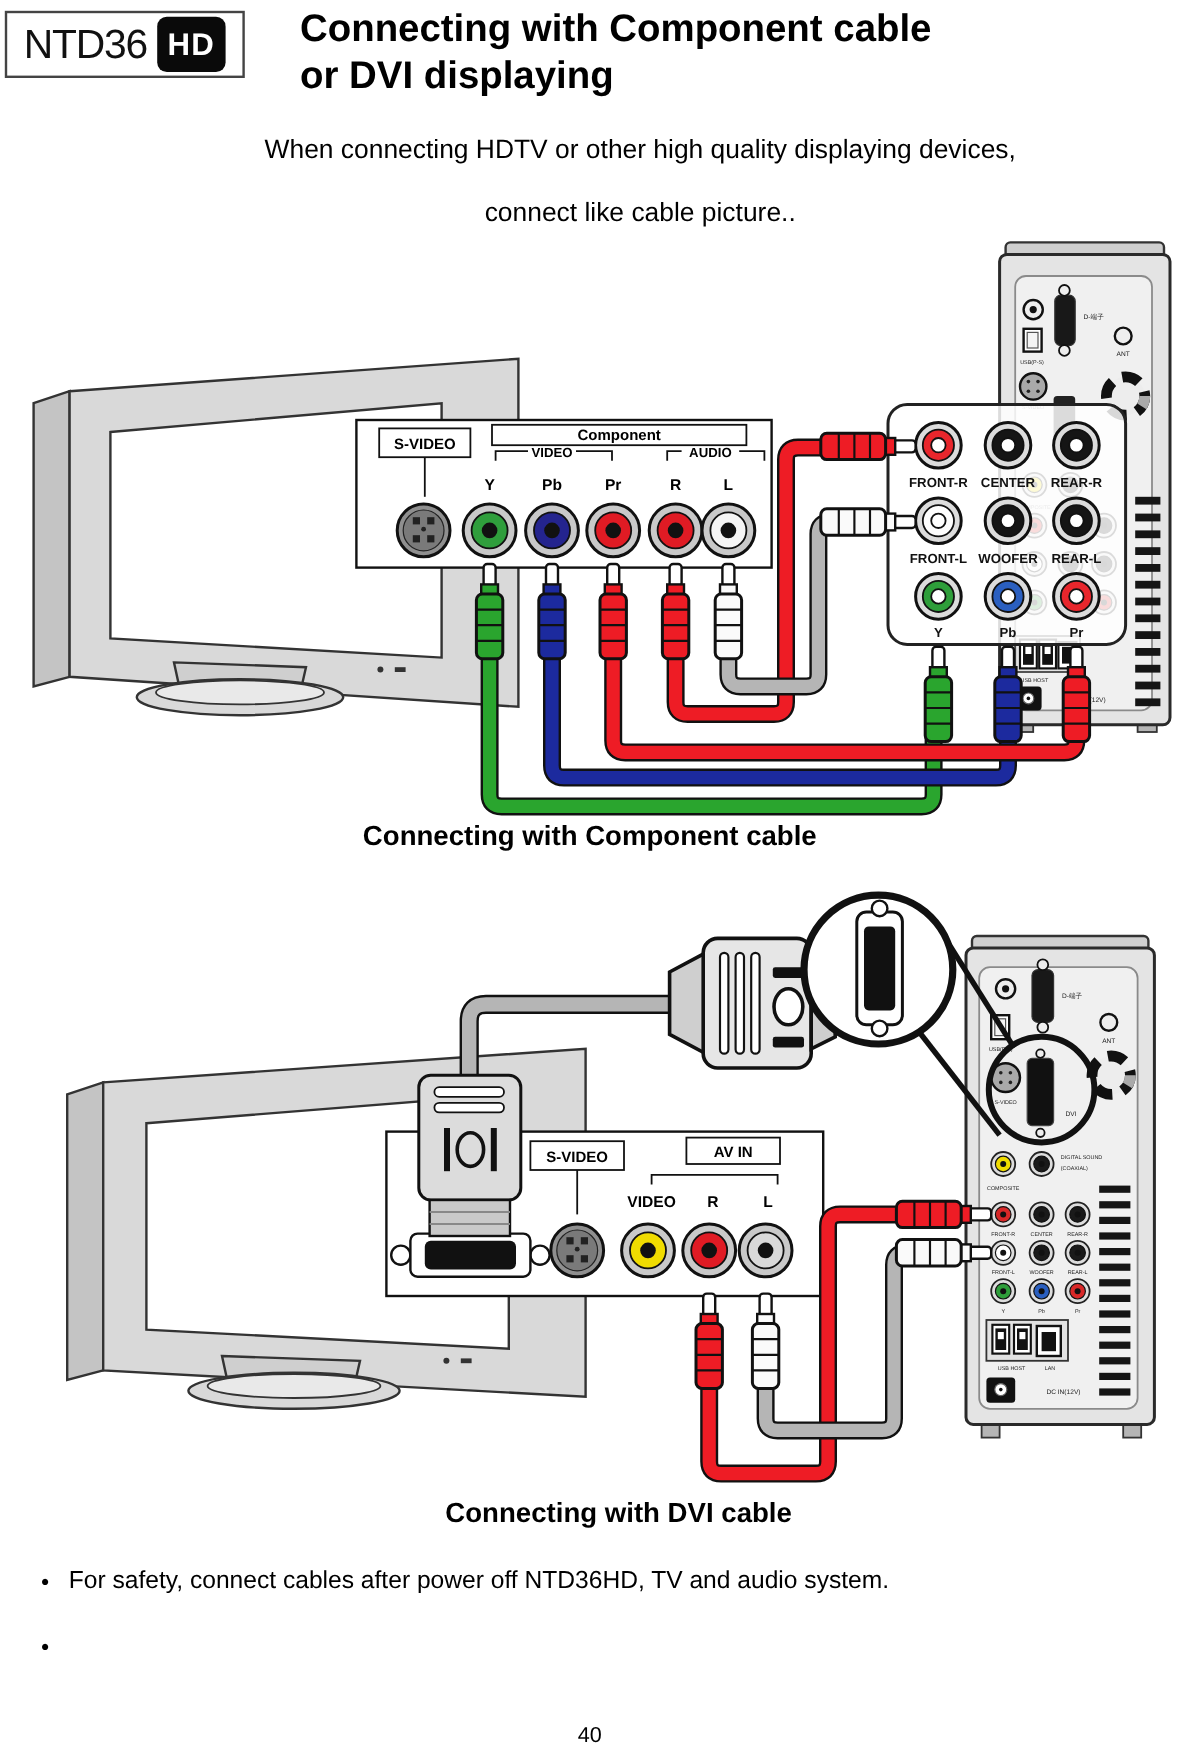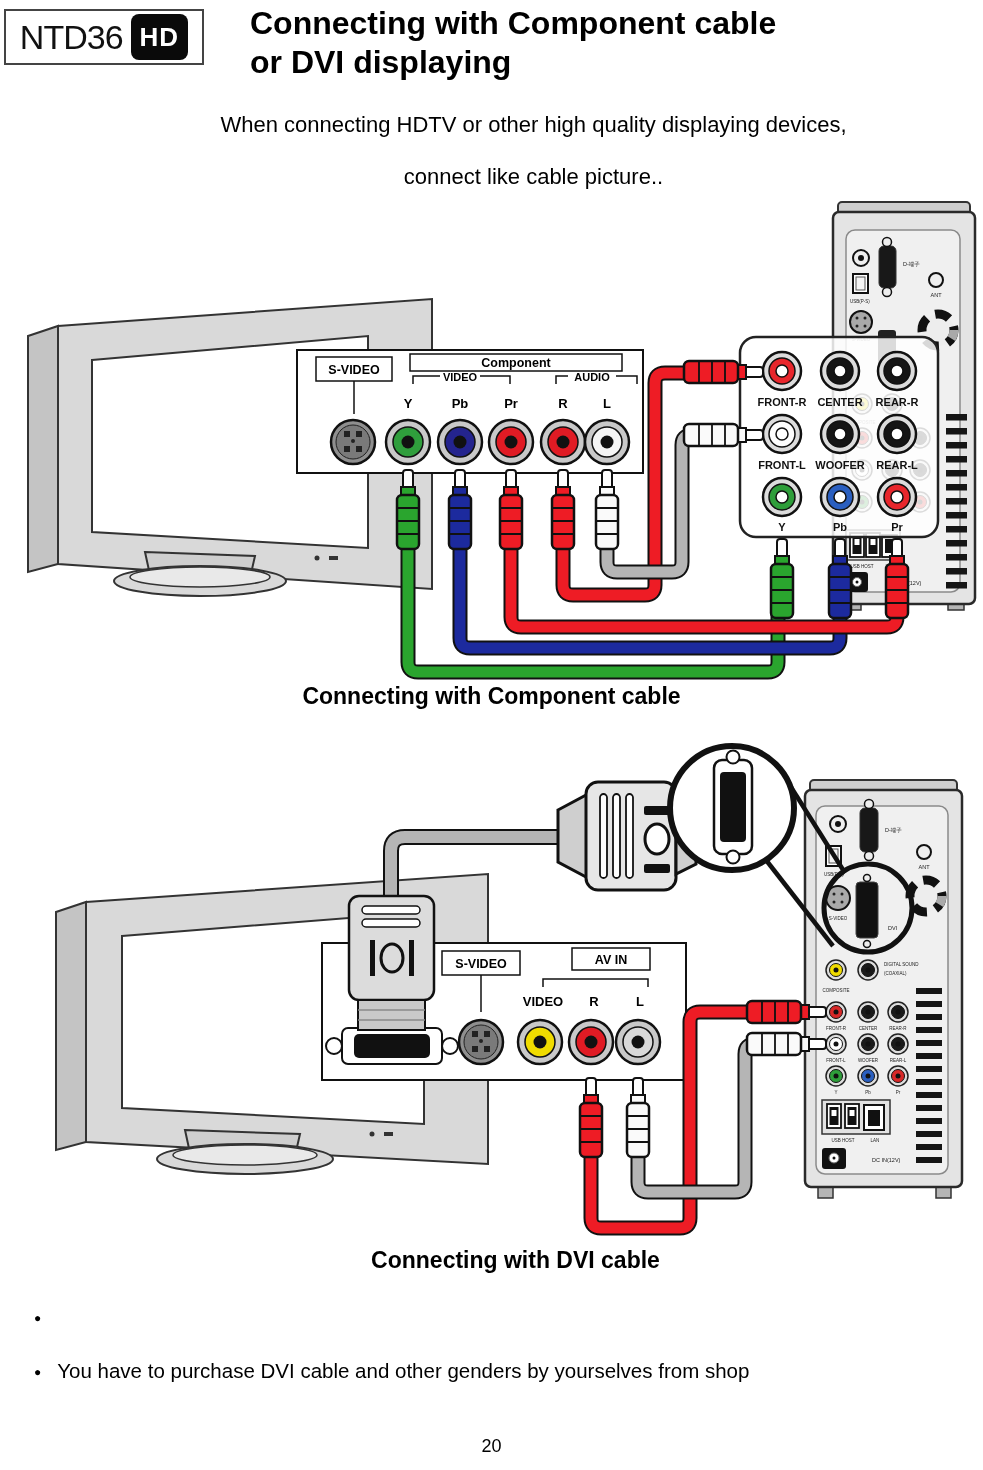--- a/index.html
+++ b/index.html
@@ -405,21 +405,21 @@
       <use href="#plugv" transform="translate(826,1012) rotate(90)" style="color:#ee1c25"></use>
       <use href="#plugv" transform="translate(826,1044) rotate(90)" style="color:#fafafa"></use>
     </g>
   </svg>
 
   <div class="caption c2">Connecting with DVI cable</div>
 
   <div class="notes">
     <div class="note-item">
       <span class="note-dot">●</span>
+      <span>For safety, connect cables after power off NTD36HD, TV and audio system.</span>
     </div>
     <div class="note-item">
       <span class="note-dot">●</span>
-      <span>You have to purchase DVI cable and other genders by yourselves from shop</span>
     </div>
   </div>
 
-  <div class="page-number">20</div>
+  <div class="page-number">40</div>
 </div>
 
 </body></html>

